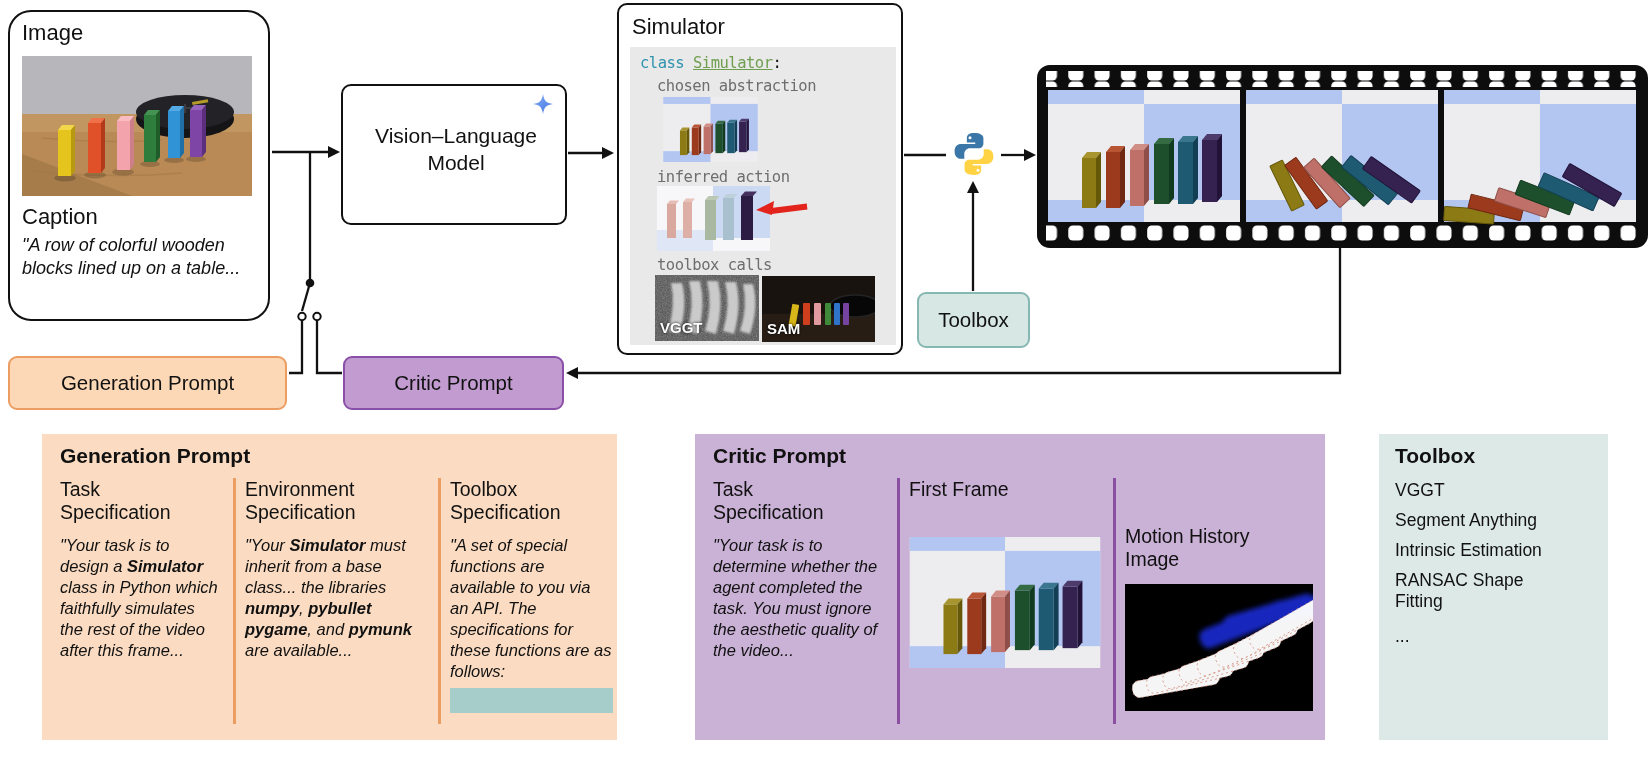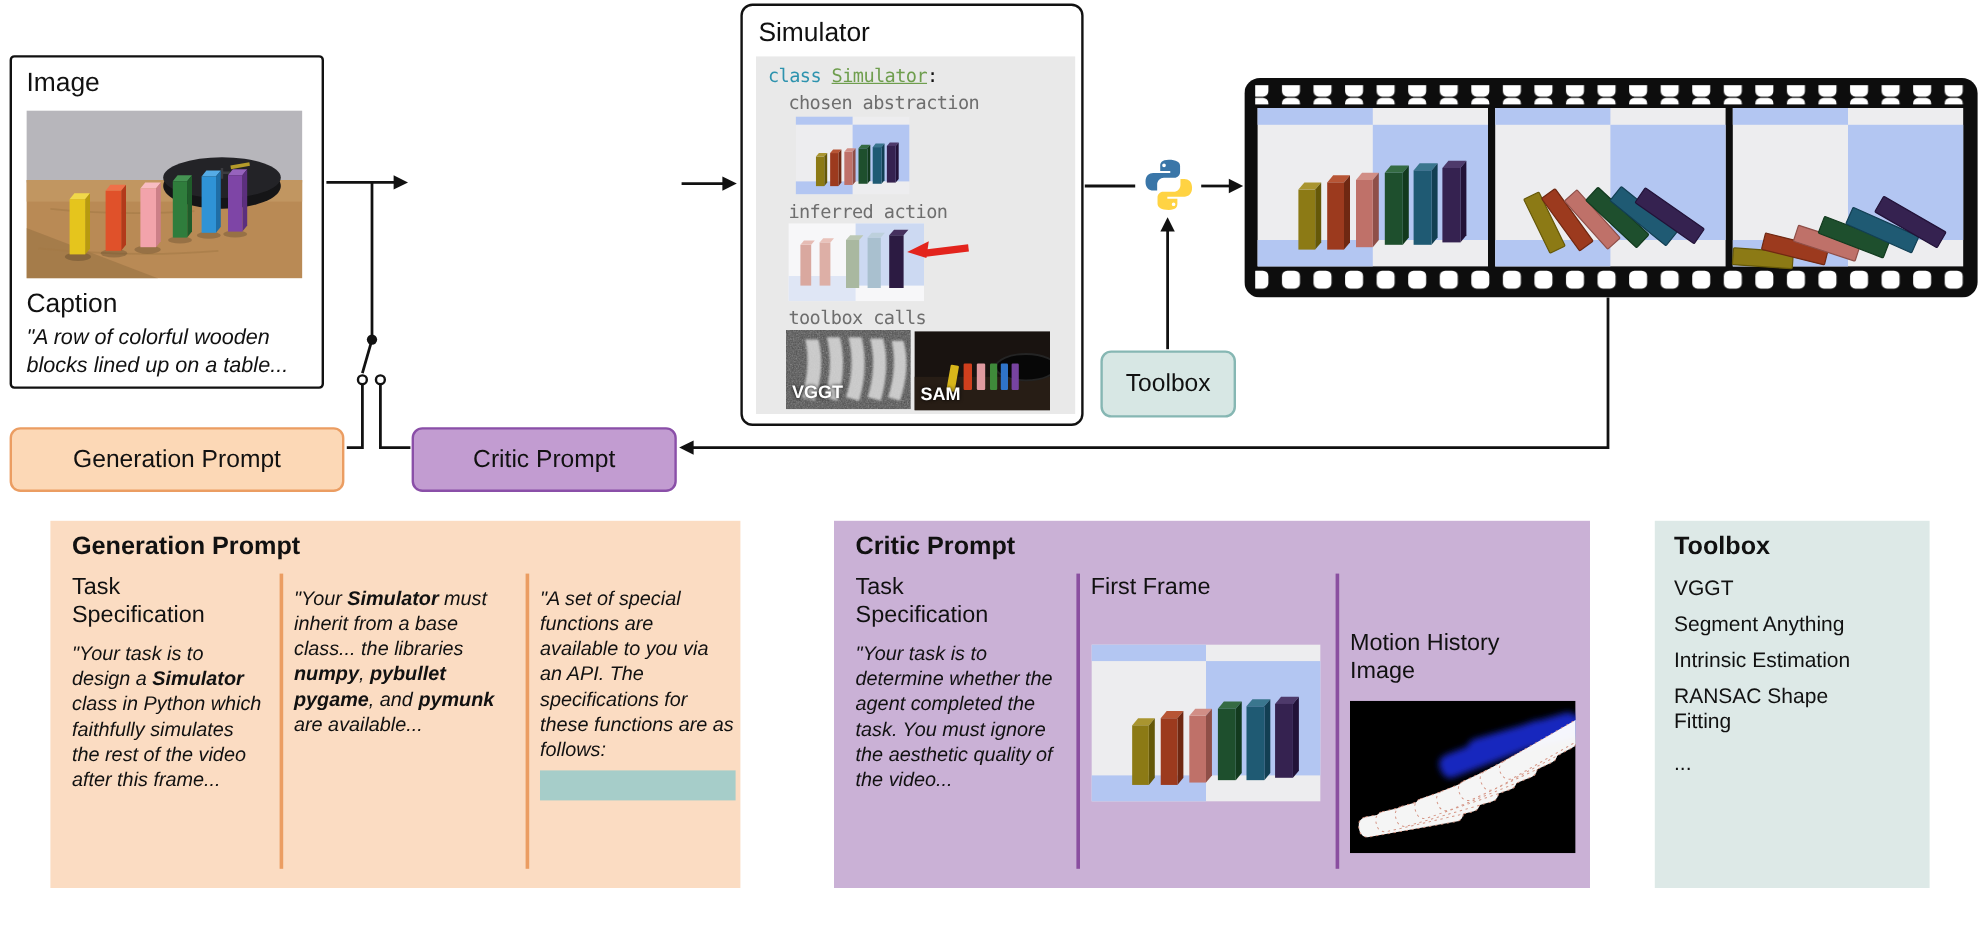--- a/index.html
+++ b/index.html
@@ -138,21 +138,21 @@
       <path d="M973,181 l-6,12 h12 z"></path>
       <path d="M566,373 l12,-6 v12 z"></path>
       <circle cx="310" cy="283" r="4.3"></circle>
     </g>
     <g fill="#fff" stroke="#111" stroke-width="2">
       <circle cx="302" cy="316.5" r="3.7"></circle>
       <circle cx="317" cy="316.5" r="3.7"></circle>
     </g>
   </svg>
 
-  <div class="node-box" style="left:8px;top:10px;width:262px;height:278px;border-radius:4px;margin-top:36px;">
+  <div class="node-box" style="left:8px;top:10px;width:262px;height:311px;border-radius:23px;">
     <div class="abs big-title" style="left:12px;top:8px;">Image</div>
     <svg class="abs" style="left:12px;top:44px;" width="230" height="140" viewBox="0 0 230 140">
       <rect width="230" height="60" fill="#b7b6bb"></rect>
       <rect y="58" width="230" height="82" fill="#b98a55"></rect>
       <rect y="58" width="230" height="18" fill="#c49a66" opacity="0.75"></rect>
       <path d="M0,98 L110,140 L0,140 Z" fill="#8f6a3e" opacity="0.45"></path>
       <path d="M20,82 q60,6 120,2 M10,115 q80,8 150,2" stroke="#a37a46" stroke-width="1.5" fill="none" opacity="0.6"></path>
       <ellipse cx="163" cy="63" rx="49" ry="19" fill="#151517"></ellipse>
       <ellipse cx="163" cy="56" rx="49" ry="17" fill="#232327"></ellipse>
       <path d="M156,52 h14 M163,48 v9" stroke="#3c3c40" stroke-width="2"></path>
@@ -183,20 +183,26 @@
           <rect x="146" y="55" width="12" height="47" fill="#2f93d6"></rect>
         <path d="M168,54 l4,-5 h12 l-4,5 z" fill="#9663bd"></path>
           <path d="M180,54 l4,-5 v47 l-4,5 z" fill="#5c2f7e"></path>
           <rect x="168" y="54" width="12" height="47" fill="#7e45a6"></rect>
       </g>
     </svg>
     <div class="abs big-title" style="left:12px;top:192px;">Caption</div>
     <div class="abs" style="left:12px;top:222px;width:238px;font-style:italic;font-size:18px;line-height:23px;">"A row of colorful wooden blocks lined up on a table...</div>
   </div>
 
+  <div class="node-box" style="left:341px;top:84px;width:226px;height:141px;">
+    <svg class="abs" style="right:9px;top:7px;" width="26" height="26" viewBox="0 0 26 26">
+      <path d="M13 1 C14.2 8 16 9.8 23 11 16 12.2 14.2 14 13 21 11.8 14 10 12.2 3 11 10 9.8 11.8 8 13 1 Z" fill="url(#sparkg)"></path>
+    </svg>
+    <div class="abs" style="left:10px;top:36px;width:206px;text-align:center;font-size:21px;line-height:27px;">Vision–Language Model</div>
+  </div>
 
   <div class="node-box" style="left:617px;top:3px;width:286px;height:352px;">
     <div class="abs big-title" style="left:13px;top:9px;">Simulator</div>
     <div class="abs" style="left:11px;top:42px;width:266px;height:298px;background:#e9e9e9;text-align:right;">
       <div class="abs codeline" style="left:10px;top:7px;">
         <span class="kw">class</span><span> </span><span class="clsname">Simulator</span><span>:</span>
       </div>
       <div class="abs graylab" style="left:27px;top:30px;">chosen abstraction</div>
       <svg class="abs" style="left:27px;top:50px;" width="107" height="65" viewBox="0 0 192 132">
         <use href="#checkerG"></use>
@@ -293,23 +299,25 @@
 
   <div class="panel" style="left:42px;top:434px;width:575px;height:306px;background:#fbdcc2;">
     <div class="abs panel-title" style="left:18px;top:10px;">Generation Prompt</div>
     <div class="vdiv" style="left:191px;top:44px;height:246px;background:#eb9d62;"></div>
     <div class="vdiv" style="left:396px;top:44px;height:246px;background:#eb9d62;"></div>
     <div class="abs" style="left:18px;top:44px;width:160px;">
       <div class="col-head" style="max-width:125px;">Task Specification</div>
       <div class="col-body"><span>"Your task is to design a </span><span class="b">Simulator</span><span> class in Python which faithfully simulates the rest of the video after this frame...</span></div>
     </div>
     <div class="abs" style="left:203px;top:44px;width:181px;">
+      <div class="col-head" style="max-width:135px;">Environment Specification</div>
       <div class="col-body"><span>"Your </span><span class="b">Simulator</span><span> must inherit from a base class... the libraries </span><span class="b">numpy</span><span>, </span><span class="b">pybullet pygame</span><span>, and </span><span class="b">pymunk</span><span> are available...</span></div>
     </div>
     <div class="abs" style="left:408px;top:44px;width:163px;">
+      <div class="col-head" style="max-width:125px;">Toolbox Specification</div>
       <div class="col-body"><span>"A set of special functions are available to you via an API. The specifications for these functions are as follows:</span></div>
       <div style="width:163px;height:25px;background:#a6cdc9;margin-top:6px;"></div>
     </div>
   </div>
 
   <div class="panel" style="left:695px;top:434px;width:630px;height:306px;background:#cab1d6;">
     <div class="abs panel-title" style="left:18px;top:10px;">Critic Prompt</div>
     <div class="vdiv" style="left:202px;top:44px;height:246px;background:#8a4fa0;"></div>
     <div class="vdiv" style="left:418px;top:44px;height:246px;background:#8a4fa0;"></div>
     <div class="abs" style="left:18px;top:44px;width:176px;">

